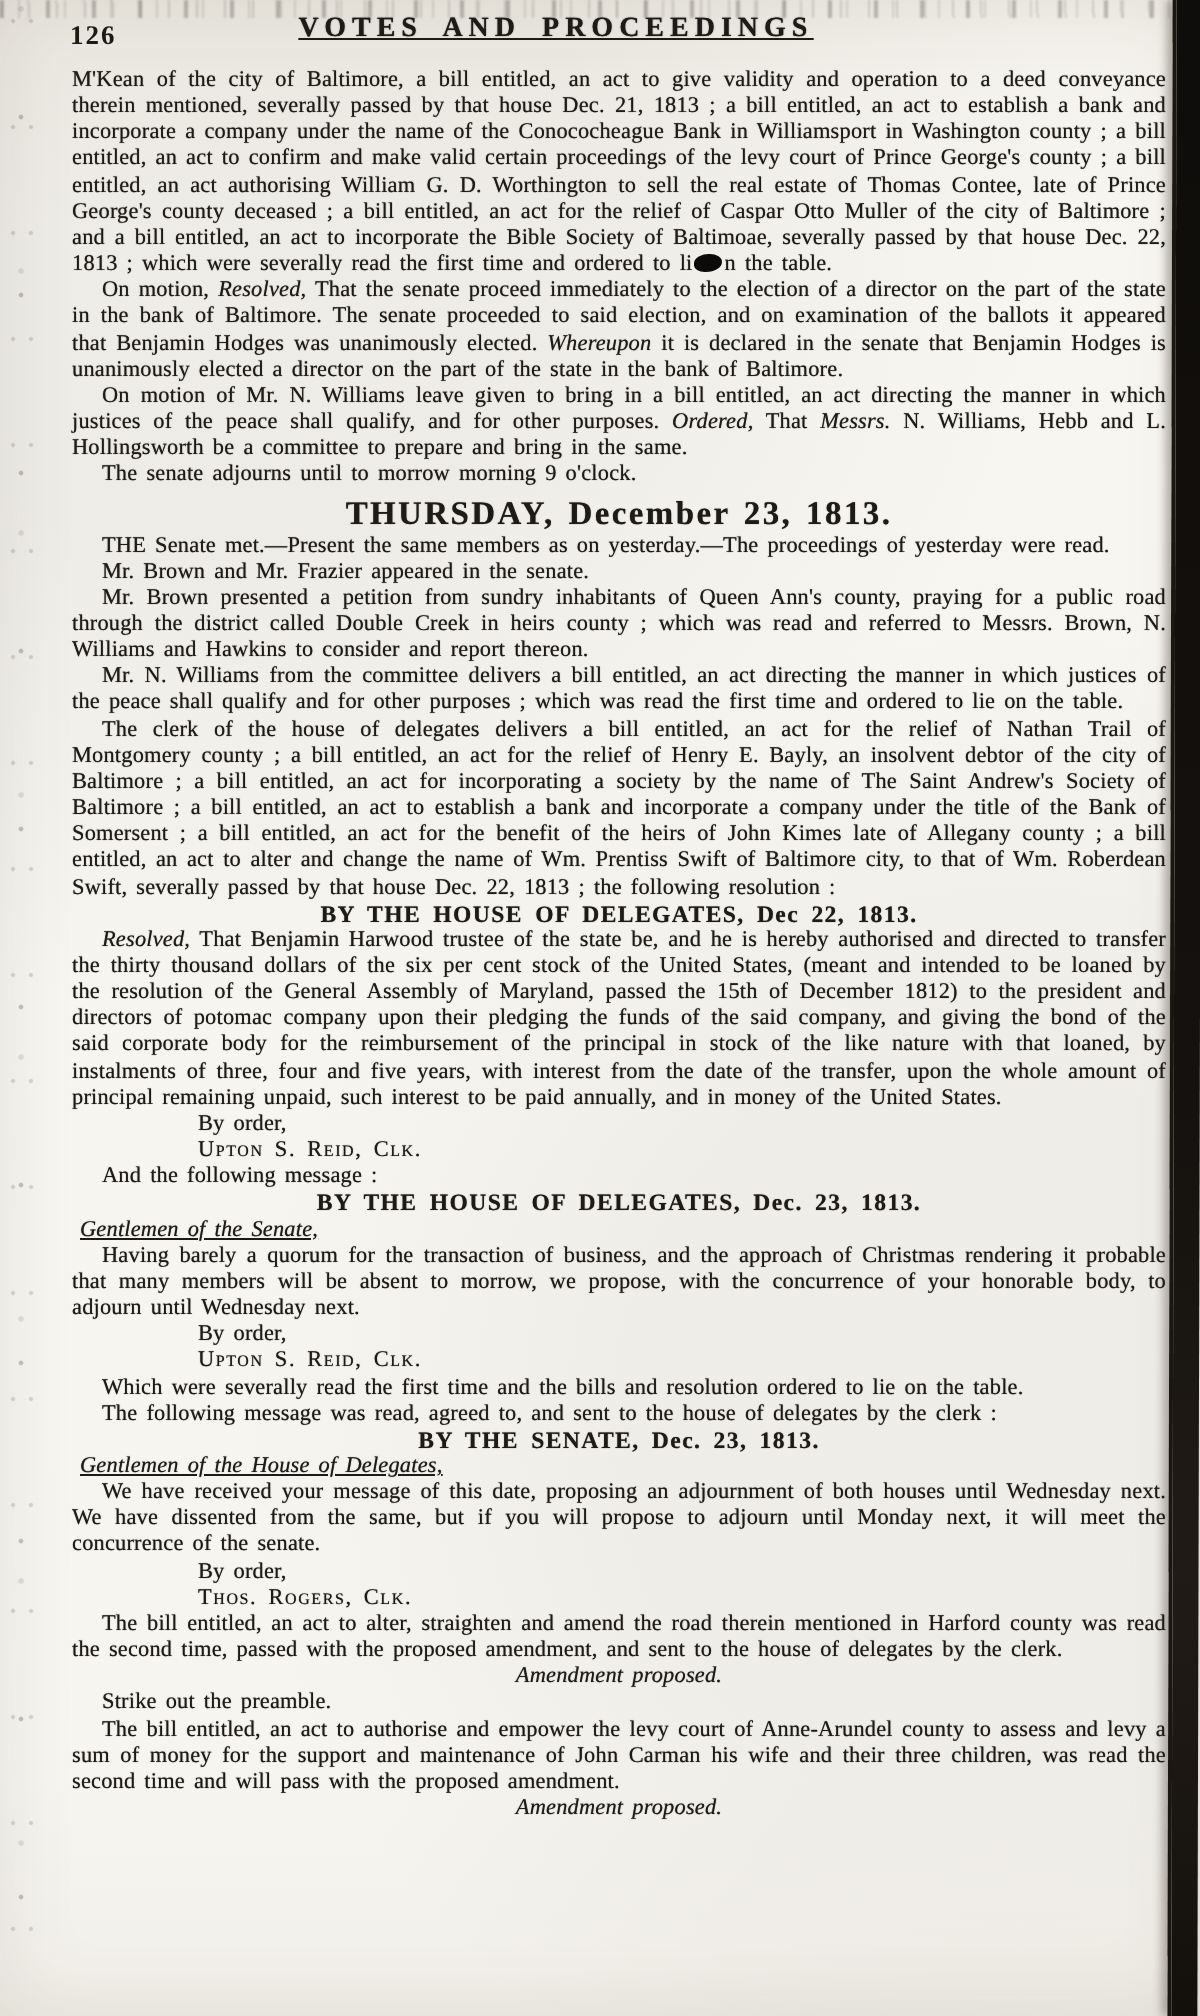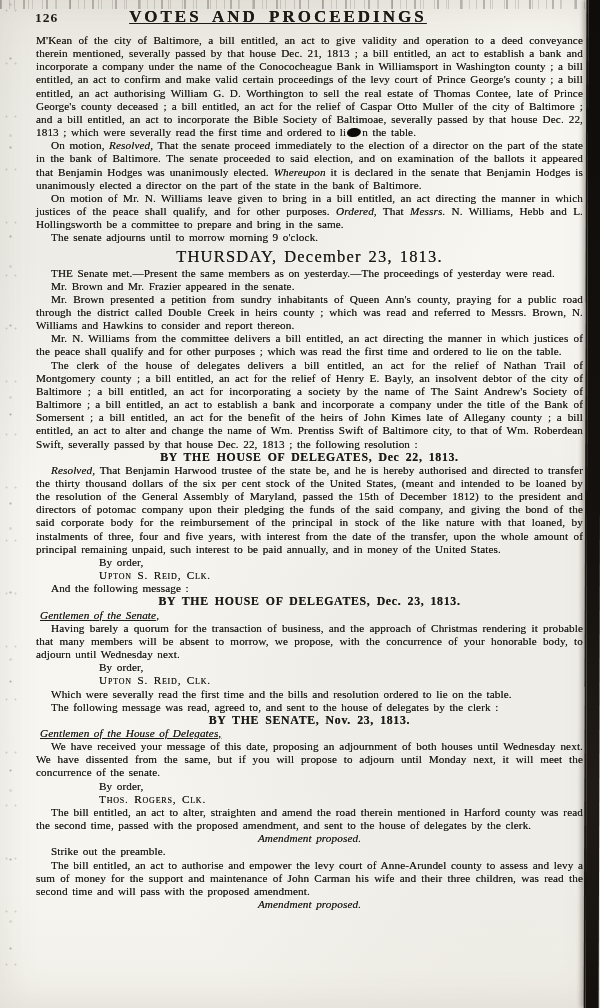--- a/index.html
+++ b/index.html
@@ -34,35 +34,35 @@
   .gutter {
     position:absolute; top:0; right:0; width:13px; height:1008px;
     background:linear-gradient(180deg,#0f0d0b 0%, #14110e 55%, #201b16 78%, #191511 92%, #120f0c 100%);
     border-left:2px solid #1a1612;
     transform:skewX(-.15deg);
     box-shadow:-3px 0 4px rgba(60,50,40,.35);
   }
   .page-head { position:absolute; top:7px; left:0; right:14px; height:24px;text-decoration:underline; }
   .pno { position:absolute; left:35px; top:3px; font-size:13.5px; font-weight:700; letter-spacing:1px; }
   .ptitle {
-    margin:0; text-align:center; font-size:17px; font-weight:700;
+    margin:0; text-align:center; font-size:14px; font-weight:700;
     letter-spacing:3px; word-spacing:4px; padding-right:30px;
     text-shadow:0 0 .6px rgba(25,20,15,.9);
   }
   .text-col {
     position:absolute; left:36px; top:34px; width:547px;
     font-size:11.2px; line-height:13.15px; text-align:justify;
     word-spacing:1.6px; letter-spacing:.1px;
     text-shadow:0 0 .5px rgba(30,25,20,.75);
   }
   .text-col p { margin:0; text-indent:15px; }
   .text-col p.noindent { text-indent:0; }
   .h-day {
     text-align:center; text-indent:0 !important; font-size:16.5px; line-height:19px;
-    font-weight:400; letter-spacing:1.2px; margin:2px 0 1px !important;
+    font-weight:700; letter-spacing:1.2px; margin:2px 0 1px !important;
   }
   .h-center {
     text-align:center; text-indent:0 !important; font-weight:700;
     font-size:11.8px; letter-spacing:.7px; word-spacing:2.5px;
   }
   .salutation { font-style:italic; text-indent:4px !important;text-decoration:underline; }
   .amendment { text-align:center; text-indent:0 !important; font-style:italic; }
   .sig { display:flex; padding-left:63px; padding-right:4px;flex-direction:column; }
   .clerk { font-variant:small-caps; letter-spacing:.8px; word-spacing:2px; }
   .blot {
@@ -120,21 +120,21 @@
     <p>Having barely a quorum for the transaction of business, and the approach of Christmas rendering it probable that many members will be absent to morrow, we propose, with the concurrence of your honorable body, to adjourn until Wednesday next.</p>
 
     <div class="sig">
       <span>By order,</span>
       <span class="clerk">Upton S. Reid, Clk.</span>
     </div>
 
     <p>Which were severally read the first time and the bills and resolution ordered to lie on the table.</p>
     <p>The following message was read, agreed to, and sent to the house of delegates by the clerk :</p>
 
-    <p class="h-center">BY THE SENATE, Nov. 23, 1813.</p>
+    <p class="h-center">BY THE SENATE, Dec. 23, 1813.</p>
 
     <p class="salutation">Gentlemen of the House of Delegates,</p>
 
     <p>We have received your message of this date, proposing an adjournment of both houses until Wednesday next.  We have dissented from the same, but if you will propose to adjourn until Monday next, it will meet the concurrence of the senate.</p>
 
     <div class="sig">
       <span>By order,</span>
       <span class="clerk">Thos. Rogers, Clk.</span>
     </div>
 

